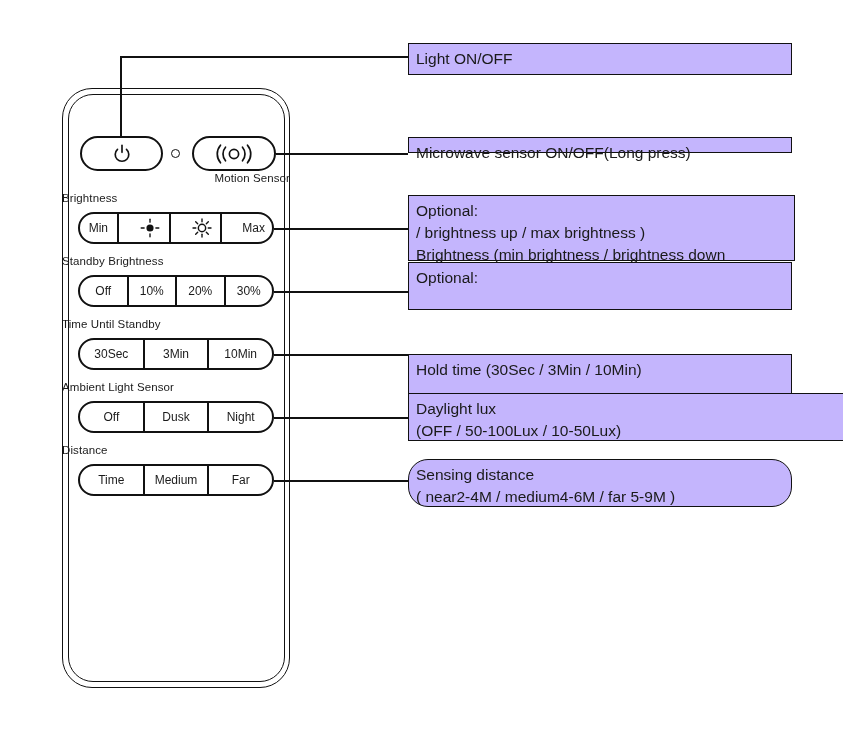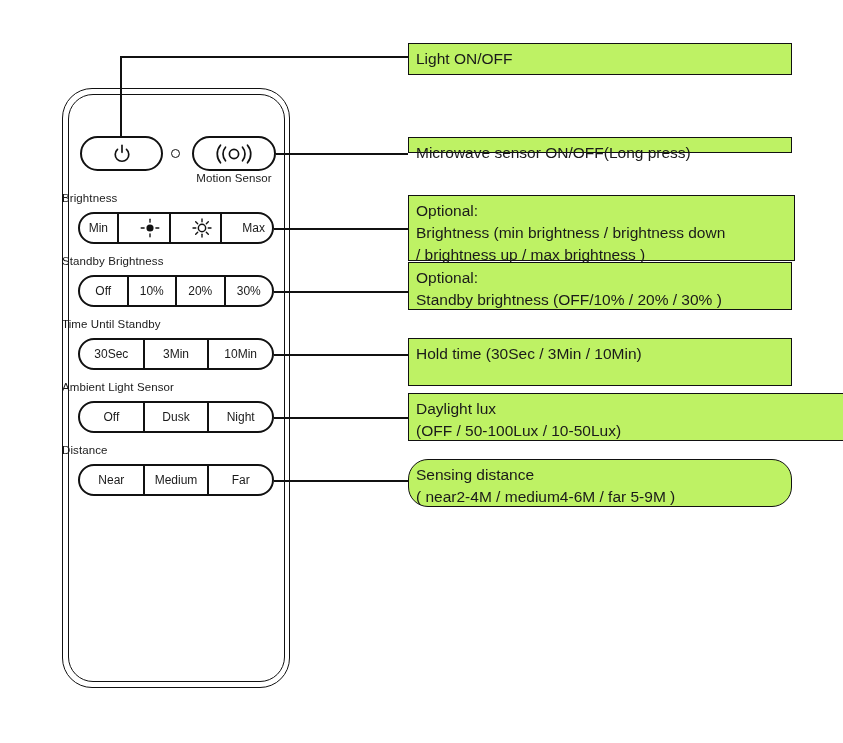--- a/index.html
+++ b/index.html
@@ -14,21 +14,21 @@
 
   
   .pillbtn{position:absolute;box-sizing:border-box;border:2.4px solid #111;
       border-radius:999px;background:#fff;display:flex;align-items:center;
       justify-content:center;}
   #btn-power{left:80px;top:136px;width:83px;height:35px;}
   #btn-motion{left:192px;top:136px;width:84px;height:35px;}
   #led-indicator{position:absolute;left:171px;top:149px;width:9px;height:9px;
       border:1.6px solid #111;border-radius:50%;box-sizing:border-box;}
   #motion-sensor-caption{position:absolute;left:178px;top:172px;width:112px;
-      text-align:center;font-size:11.5px;letter-spacing:.1px;}
+      text-align:right;font-size:11.5px;letter-spacing:.1px;}
 
   
   .grp-label{position:absolute;width:228px;left:62px;text-align:left;
       font-size:11.5px;letter-spacing:.1px;}
 
   
   .segrow{position:absolute;box-sizing:border-box;border:2.4px solid #111;
       border-radius:999px;background:#fff;display:flex;height:32px;overflow:hidden;}
   .seg{flex:1 1 0;display:flex;align-items:center;justify-content:center;
       font-size:12px;border-right:2.2px solid #111;box-sizing:border-box;position:relative;}
@@ -37,21 +37,21 @@
   
   .ico{display:block;}
 
   
   .ln{position:absolute;background:#111;}
   .lnh{height:1.5px;}
   .lnv{width:1.5px;}
 
   
   .abox{position:absolute;box-sizing:border-box;border:1.6px solid #111;
-      background:#bef264;font-size:15.5px;line-height:1.42;padding:4px 0 4px 7px;}
+      background:#c4b5fd;font-size:15.5px;line-height:1.42;padding:4px 0 4px 7px;}
   .abox div{white-space:pre;}
 </style>
 </head>
 <body>
 
 <div id="remote-outer"></div>
 <div id="remote-inner"></div>
 
 <div class="pillbtn" id="btn-power">
   <svg class="ico" width="22" height="22" viewBox="0 0 24 24">
@@ -123,21 +123,21 @@
 
 <div class="grp-label" style="top:381px">Ambient Light Sensor</div>
 <div class="segrow" id="row-ambient" style="left:78px;top:401px;width:196px;">
   <div class="seg">Off</div>
   <div class="seg">Dusk</div>
   <div class="seg">Night</div>
 </div>
 
 <div class="grp-label" style="top:444px">Distance</div>
 <div class="segrow" id="row-distance" style="left:78px;top:464px;width:196px;">
-  <div class="seg">Near</div>
+  <div class="seg">Time</div>
   <div class="seg">Medium</div>
   <div class="seg">Far</div>
 </div>
 
 <div class="ln lnv" style="left:120px;top:56px;height:81px;"></div>
 <div class="ln lnh" style="left:120px;top:56px;width:288px;"></div>
 
 <div class="ln lnh" style="left:276px;top:153px;width:132px;"></div>
 
 <div class="ln lnh" style="left:274px;top:228px;width:134px;"></div>
@@ -153,30 +153,29 @@
 <div class="abox" id="abox-1" style="left:408px;top:43px;width:384px;height:32px;">
   <div>Light ON/OFF</div>
 </div>
 
 <div class="abox" id="abox-2" style="left:408px;top:137px;width:384px;height:16px;">
   <div>Microwave sensor ON/OFF(Long press)</div>
 </div>
 
 <div class="abox" id="abox-3" style="left:408px;top:195px;width:387px;height:66px;">
   <div>Optional:</div>
+  <div>/ brightness up / max brightness )</div>
   <div>Brightness (min brightness / brightness down</div>
-  <div>/ brightness up / max brightness )</div>
 </div>
 
 <div class="abox" id="abox-4" style="left:408px;top:262px;width:384px;height:48px;">
   <div>Optional:</div>
-  <div>Standby brightness (OFF/10% / 20% / 30% )</div>
 </div>
 
-<div class="abox" id="abox-5" style="left:408px;top:338px;width:384px;height:48px;">
+<div class="abox" id="abox-5" style="left:408px;top:354px;width:384px;height:48px;">
   <div>Hold time (30Sec / 3Min / 10Min)</div>
 </div>
 
 <div class="abox" id="abox-6" style="left:408px;top:393px;width:437px;height:48px;">
   <div>Daylight lux</div>
   <div>(OFF / 50-100Lux / 10-50Lux)</div>
 </div>
 
 <div class="abox" id="abox-7" style="left:408px;top:459px;width:384px;height:48px;border-radius:20px;">
   <div>Sensing distance</div>

